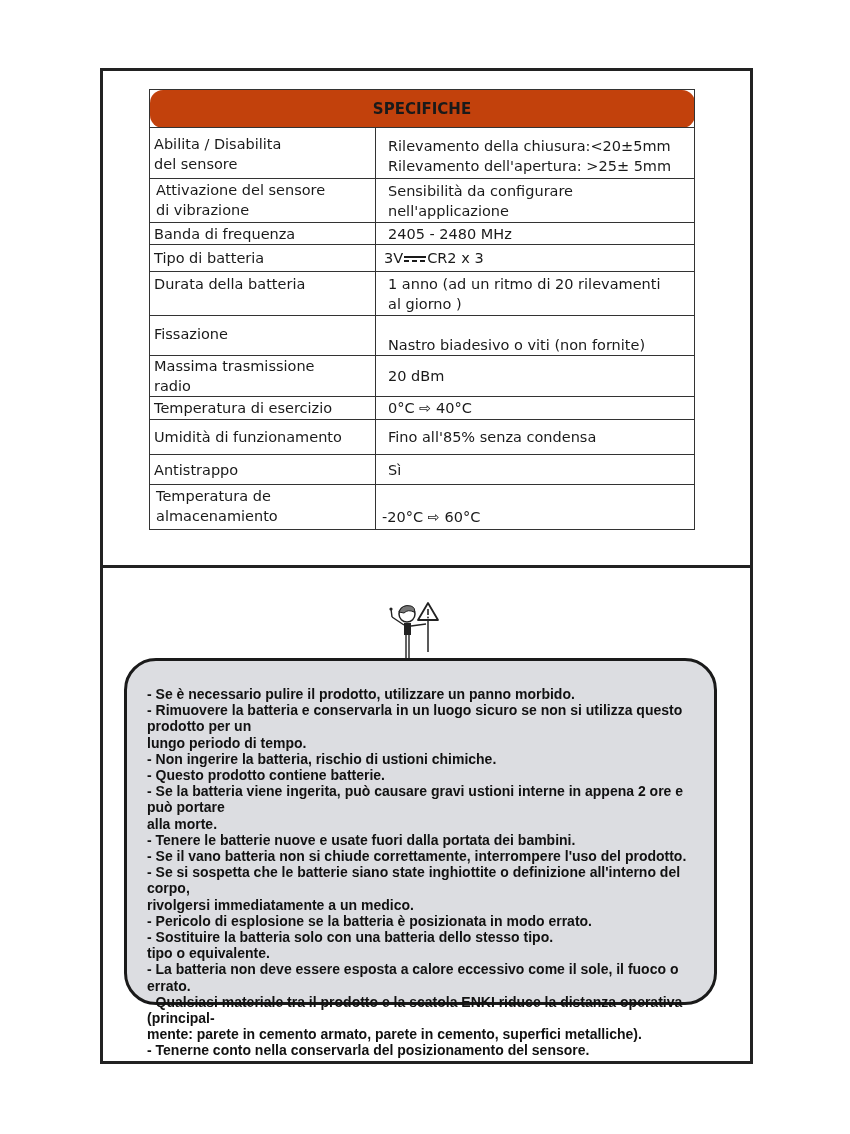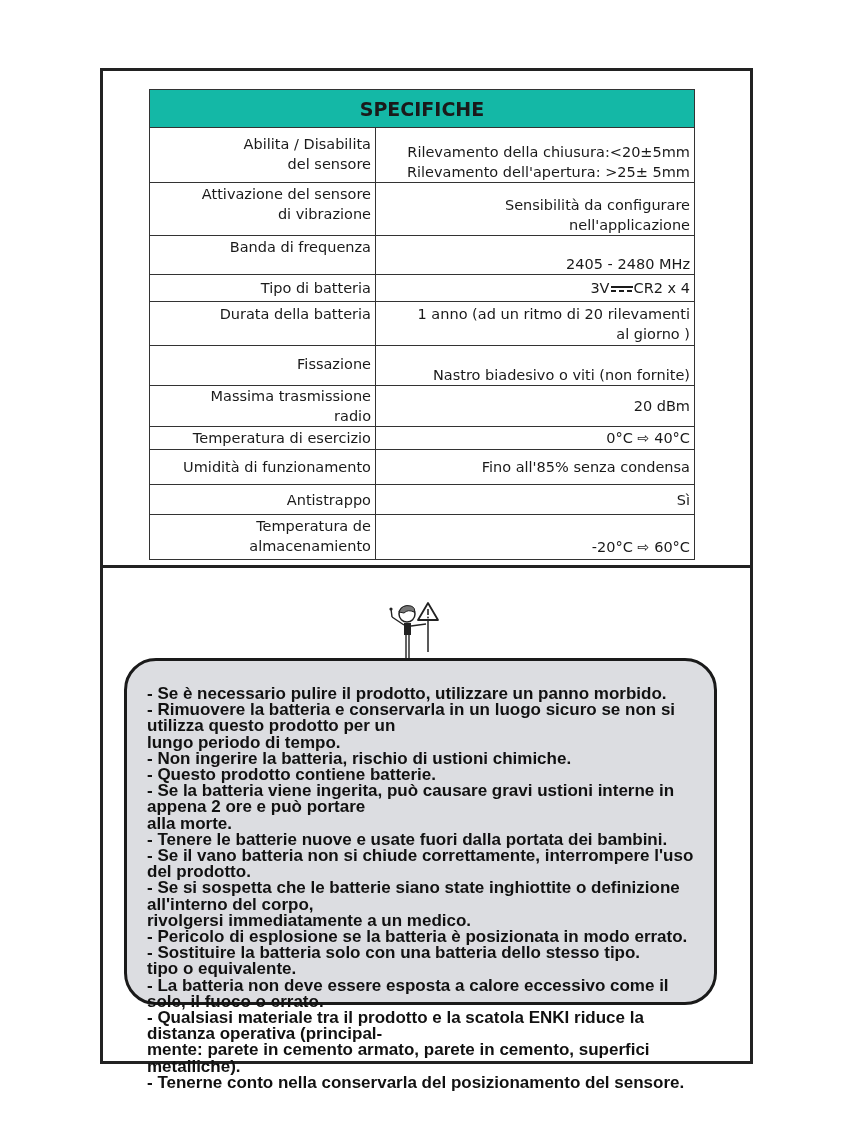--- a/index.html
+++ b/index.html
@@ -4,71 +4,71 @@
 <style>
   html, body { margin:0; padding:0; background:#ffffff; }
   body { width:850px; height:1134px; position:relative; overflow:hidden;
          font-family:"DejaVu Sans", "Liberation Sans", sans-serif; color:#1a1a1a; }
   .frame { position:absolute; left:100px; top:68px; width:647px; height:990px;
            border:3px solid #222; box-sizing:content-box; }
   .divider { position:absolute; left:100px; top:565px; width:653px; height:3px; background:#222; }
 
   table.spec { position:absolute; left:149px; top:89px; width:546px; border-collapse:collapse;
                font-size:14.5px; line-height:20px; }
-  table.spec td, table.spec th { border:1px solid #333; padding:0 4px; vertical-align:top; text-align:right; }
-  table.spec th { background:#14b8a6; font-weight:bold; text-align:center; height:37px;
-                  vertical-align:middle; font-size:19px; }
+  table.spec td, table.spec th { border:1px solid #333; padding:0 4px; vertical-align:top; text-align:left; }
+  table.spec th { background:#c2410c; font-weight:bold; text-align:center; height:37px;
+                  vertical-align:middle; font-size:15px;border-radius:13px; }
   table.spec td.k { width:215px; }
   table.spec td.v { padding-left:12px; }
   .pre { white-space:pre-line; }
   .dc { display:inline-block; width:22px; height:8px; vertical-align:middle; position:relative; margin:0 1px; }
   .dc::before { content:""; position:absolute; left:0; right:0; top:1px; height:1.5px; background:#1a1a1a; }
   .dc::after { content:""; position:absolute; left:0; right:0; top:5px; height:1.5px;
                background:repeating-linear-gradient(90deg,#1a1a1a 0 5px,transparent 5px 8px); }
 
   .mascot { position:absolute; left:380px; top:600px; width:70px; height:68px; }
   .warnbox { position:absolute; left:124px; top:658px; width:587px; height:341px;
              border:3px solid #1a1a1a; border-radius:32px; background:#dcdde1; box-sizing:content-box; }
   .warnlist { position:absolute; left:20px; top:25px; right:12px; margin:0; padding:0; list-style:none;
-              font-family:"Liberation Sans", sans-serif; font-weight:bold; font-size:17px; line-height:16.2px; color:#111; }
+              font-family:"Liberation Sans", sans-serif; font-weight:bold; font-size:14px; line-height:16.2px; color:#111; }
   .warnlist li { white-space:pre-line; }
 </style>
 </head>
 <body>
 
 <div class="frame"></div>
 <div class="divider"></div>
 
 <table class="spec">
   <thead>
     <tr>
       <th colspan="2">SPECIFICHE</th>
     </tr>
   </thead>
   <tbody>
     <tr style="height:51px">
       <td class="k pre" style="padding-top:6px">Abilita / Disabilita
 del sensore</td>
-      <td class="v pre" style="padding-top:14px">Rilevamento della chiusura:&lt;20±5mm
+      <td class="v pre" style="padding-top:8px">Rilevamento della chiusura:&lt;20±5mm
 Rilevamento dell'apertura:  &gt;25± 5mm</td>
     </tr>
     <tr style="height:44px">
       <td class="k pre" style="padding-left:6px;padding-top:1px">Attivazione del sensore
 di vibrazione</td>
-      <td class="v pre" style="padding-top:12px">Sensibilità da configurare
+      <td class="v pre" style="padding-top:2px">Sensibilità da configurare
 nell'applicazione</td>
     </tr>
     <tr style="height:16px">
       <td class="k pre" style="padding-top:1px">Banda di frequenza</td>
-      <td class="v pre" style="padding-top:18px">2405 - 2480 MHz</td>
+      <td class="v pre" style="padding-top:1px">2405 - 2480 MHz</td>
     </tr>
     <tr style="height:27px">
       <td class="k pre" style="padding-top:3px">Tipo di batteria</td>
       <td class="v" style="padding-top:3px;padding-left:8px">
-        <span>3V</span><span class="dc"></span><span>CR2 x 4</span>
+        <span>3V</span><span class="dc"></span><span>CR2 x 3</span>
       </td>
     </tr>
     <tr style="height:44px">
       <td class="k pre" style="padding-top:2px">Durata della batteria</td>
       <td class="v pre" style="padding-top:2px">1 anno (ad un ritmo di 20 rilevamenti
  al giorno )</td>
     </tr>
     <tr style="height:23px">
       <td class="k pre" style="padding-top:8px">Fissazione</td>
       <td class="v pre" style="padding-top:19px">Nastro biadesivo o viti (non fornite)</td>

